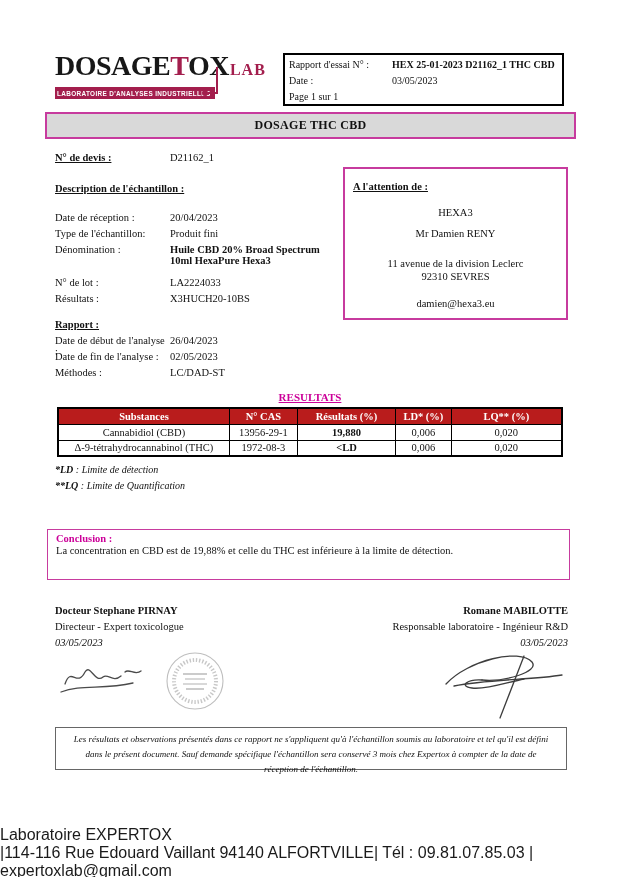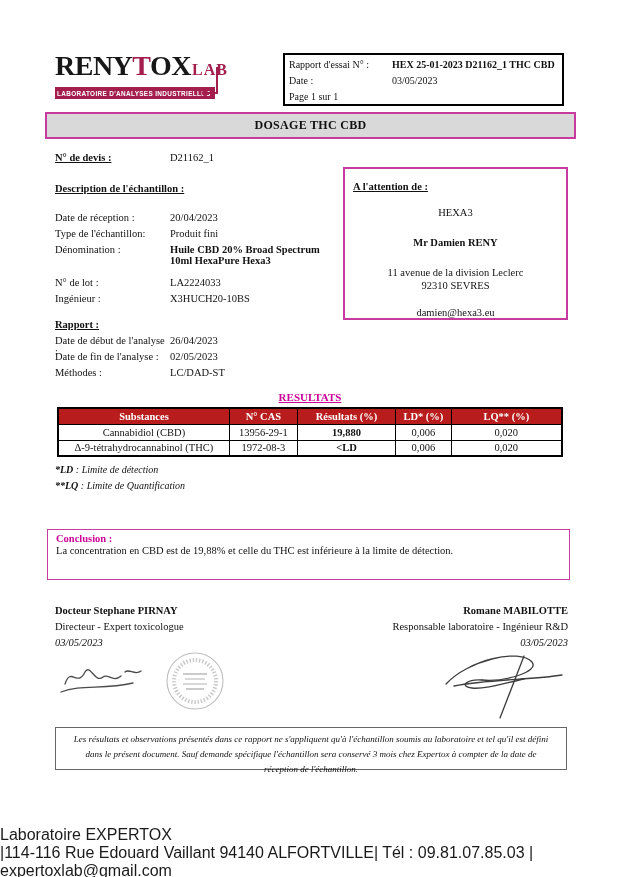--- a/index.html
+++ b/index.html
@@ -37,21 +37,21 @@
   .f-label { width:115px; flex:none; }
   .f-value { white-space:nowrap; }
   .bold { font-weight:bold; }
   .abs { position:absolute; }
   
   .attention-box { position:absolute; left:343px; top:167px; width:225px; height:153px;
     border:2px solid #C73B9E; padding:4px 8px; font-size:10.5px; }
   .att-title { font-weight:bold; text-decoration:underline;margin-top:8px; }
   .att-center { text-align:center; }
   .att-company { margin-top:15px; }
-  .att-contact { margin-top:19px; font-weight:bold; }
+  .att-contact { margin-top:10px; font-weight:normal; }
   .att-addr1 { margin-top:19px; }
   .att-addr2 { margin-top:2px; }
   .att-email { margin-top:16px; }
   
   .results-heading { position:absolute; left:57px; top:391px; width:506px; text-align:center;
     color:#CC0099; font-weight:bold; text-decoration:underline; font-size:11px; }
   .results-table { position:absolute; left:57px; top:407px; width:506px;
     border-collapse:collapse; table-layout:fixed; font-size:10.5px; }
   .results-table th, .results-table td { border:1px solid #000; text-align:center; padding:1px 2px; height:16px; }
   .results-table { border:2px solid #000; }
@@ -77,21 +77,21 @@
   
   .footer { position:absolute; left:0; top:826px; width:620px; text-align:left;
     font-family:"Liberation Sans","DejaVu Sans",sans-serif; font-size:16px; line-height:18px; color:#1a1a1a; }
 </style>
 </head>
 <body>
 
 <div class="page">
 
   <div class="logo">
-    <div class="brand-line"><span>RENY</span><span class="brand-t">T</span><span>OX</span><span class="brand-lab">LAB</span></div>
+    <div class="brand-line"><span>DOSAGE</span><span class="brand-t">T</span><span>OX</span><span class="brand-lab">LAB</span></div>
     <div class="logo-sub">LABORATOIRE D'ANALYSES INDUSTRIELLES</div>
     <div class="lab-dot"></div>
     <div class="lab-line-h"></div>
     <div class="lab-line-v"></div>
   </div>
 
   <div class="report-box">
     <div class="rb-row">
       <span class="rb-label">Rapport d'essai N° :</span>
       <span class="rb-value">HEX 25-01-2023 D21162_1 THC CBD</span>
@@ -138,21 +138,21 @@
     <span class="f-value bold">
       <div>Huile CBD 20% Broad Spectrum</div>
       <div>10ml HexaPure Hexa3</div>
     </span>
   </div>
   <div class="field-row" style="top:277px">
     <span class="f-label">N° de lot :</span>
     <span class="f-value">LA2224033</span>
   </div>
   <div class="field-row" style="top:293px">
-    <span class="f-label">Ingénieur :</span>
+    <span class="f-label">Résultats :</span>
     <span class="f-value">X3HUCH20-10BS</span>
   </div>
 
   <div class="abs h-underline" style="left:55px; top:319px">Rapport :</div>
 
   <div class="field-row" style="top:335px">
     <span class="f-label">Date de début de l'analyse :</span>
     <span class="f-value">26/04/2023</span>
   </div>
   <div class="field-row" style="top:351px">

